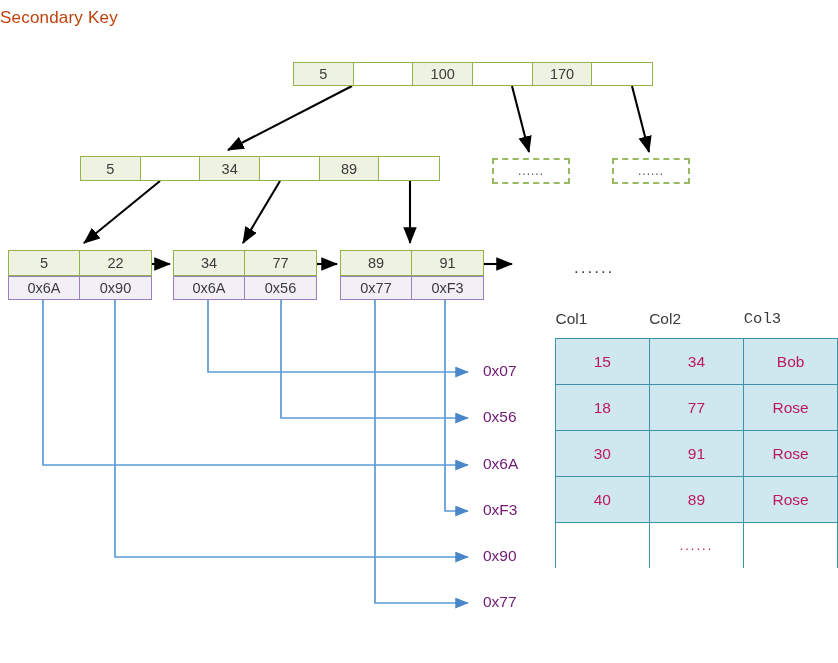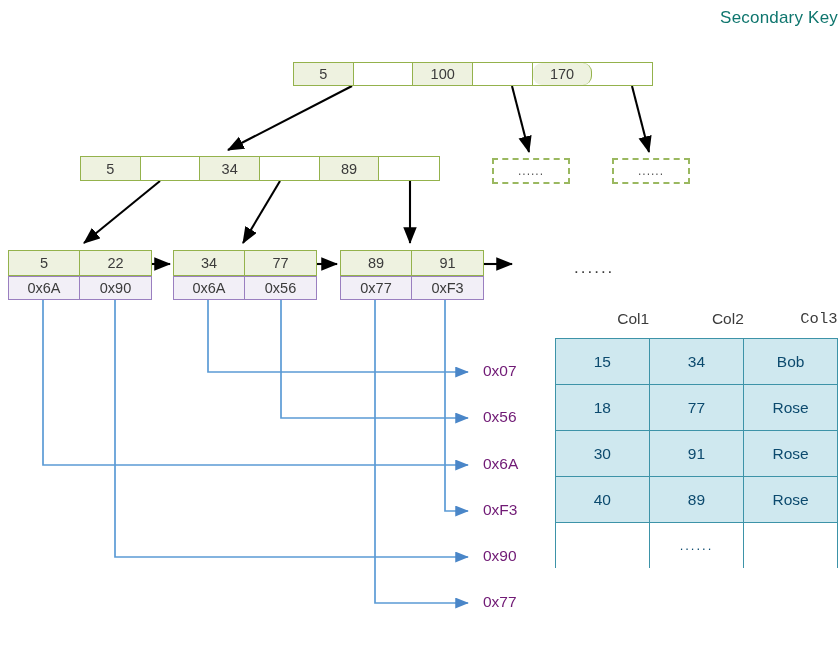--- a/index.html
+++ b/index.html
@@ -26,23 +26,23 @@
     height: 663px;
     pointer-events: none;
   }
 
   
   .title {
     position: absolute;
     left: 0;
     top: 8px;
     width: 838px;
-    text-align: right;
+    text-align: left;
     font-size: 17px;
-    color: #0f766e;
+    color: #c2410c;
     letter-spacing: .2px;
   }
 
   
   .bnode {
     position: absolute;
     display: flex;
     border: 1.5px solid #94b24c;
     box-sizing: border-box;
     background: #ffffff;
@@ -135,28 +135,28 @@
     position: absolute;
     border-collapse: collapse;
   }
   .dtable th {
     font-weight: normal;
     font-size: 15.5px;
     color: #3b3b3b;
     border: none;
     background: transparent;
     padding: 4px 0 10px 0;
-    text-align: right;
+    text-align: left;
   }
   .dtable td {
     border: 1.5px solid #3d93a8;
     background: #cfe8ef;
     text-align: center;
     font-size: 15.5px;
-    color: #0c4a6e;
+    color: #be185d;
     height: 45px;
     padding: 0;
   }
   .dtable td.blank {
     background: #ffffff;
     border-top: 1.5px solid #3d93a8;
     border-left: 1.5px solid #3d93a8;
     border-right: 1.5px solid #3d93a8;
     border-bottom: none;
     font-size: 13px;
@@ -237,21 +237,21 @@
     </g>
   </svg>
 
   <div class="title">Secondary Key</div>
 
   <div class="bnode" style="left:293px; top:62px; width:360px; height:24px;">
     <div class="bcell" style="width:60px;">5</div>
     <div class="bcell empty" style="width:60px;"></div>
     <div class="bcell" style="width:60px;">100</div>
     <div class="bcell empty" style="width:60px;"></div>
-    <div class="bcell" style="width:60px;border-radius:9px;">170</div>
+    <div class="bcell" style="width:60px;">170</div>
     <div class="bcell empty" style="width:60px;"></div>
   </div>
 
   <div class="bnode" style="left:80px; top:156px; width:360px; height:25px;">
     <div class="bcell" style="width:60px;">5</div>
     <div class="bcell empty" style="width:60px;"></div>
     <div class="bcell" style="width:60px;">34</div>
     <div class="bcell empty" style="width:60px;"></div>
     <div class="bcell" style="width:60px;">89</div>
     <div class="bcell empty" style="width:60px;"></div>

